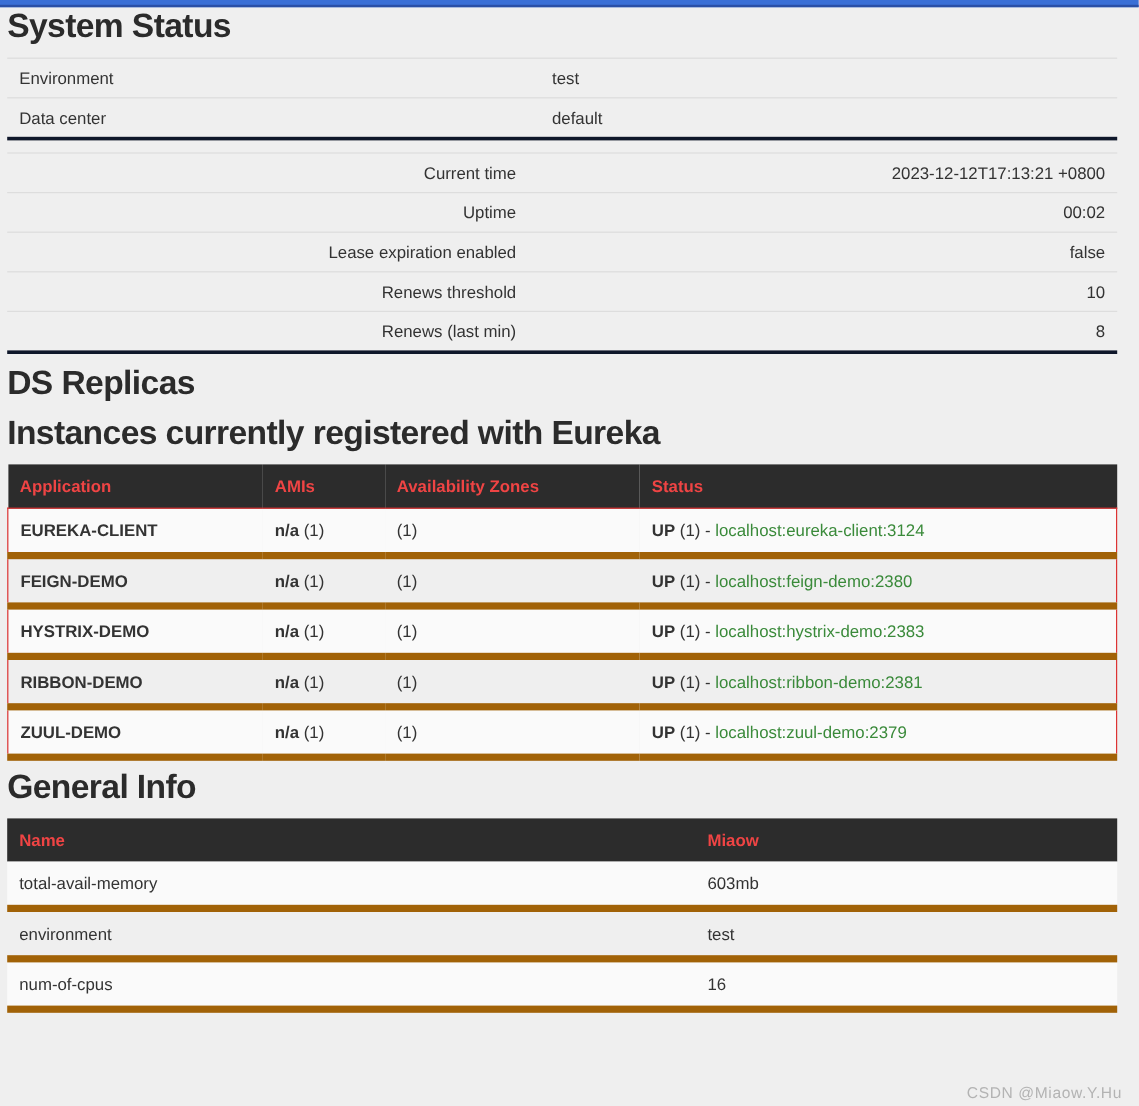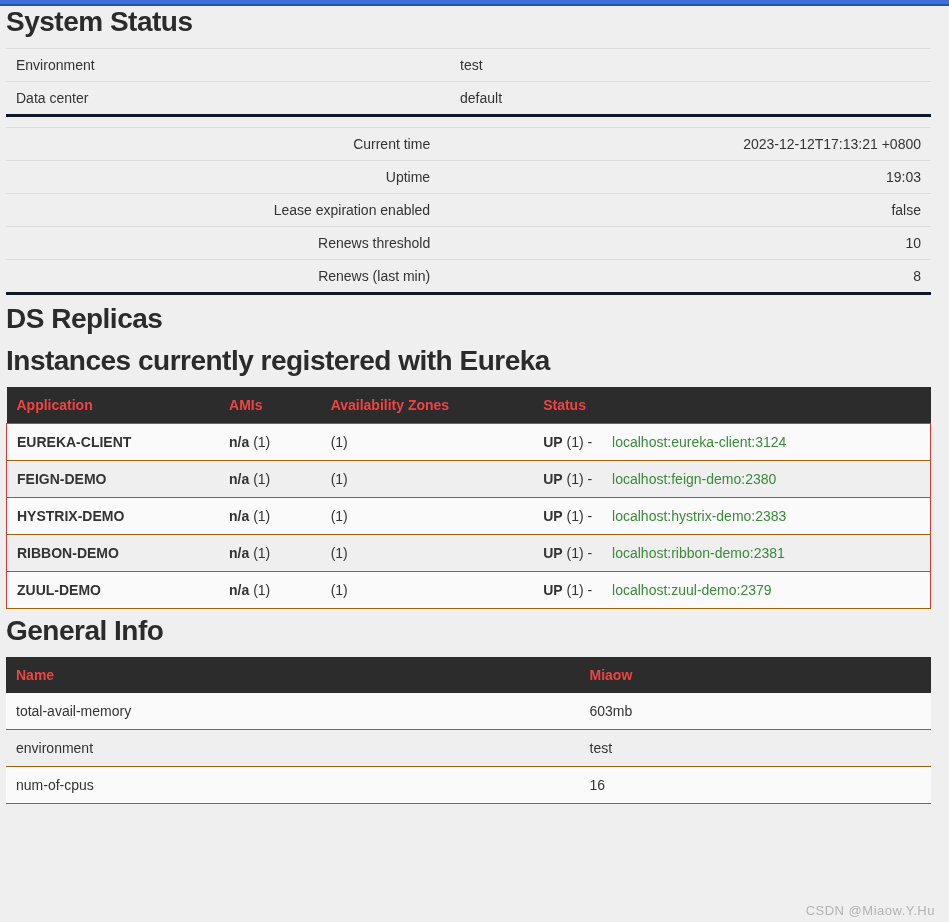--- a/index.html
+++ b/index.html
@@ -52,28 +52,28 @@
 }
 table.grid thead th {
   background: #2c2c2c;
   color: #ef4444;
   text-align: left;
   padding: 10px 10px;
   font-weight: 600;
 }
 table.grid tbody td {
   padding: 10px 10px;
-  border-bottom: 1px solid #a16207;
+  border-bottom: 6px solid #a16207;
   background: #f5f5f5;
 }
 table.grid tbody tr:nth-child(odd) td { background: #fafafa; }
 table.grid tbody tr:nth-child(even) td { background: #efefef; }
 .bold { font-weight: 700; }
 .status-up { font-weight: 700; }
-.link { color: #3a8a3a; text-decoration: none; margin-left: 16px; }
+.link { color: #3a8a3a; text-decoration: none; }
 .redbox {
   border: 1px solid #d33;
   margin-top: -1px;
 }
 .watermark {
   position: absolute;
   right: 14px;
   bottom: 4px;
   font-size: 13px;
   color: rgba(120,120,120,0.5);
@@ -104,21 +104,21 @@
   </table>
 
   <table class="kv kv2">
     <tbody id="time-rows">
         <tr>
           <td class="kv-key" style="width:46%">Current time</td>
           <td class="kv-val">2023-12-12T17:13:21 +0800</td>
         </tr>
         <tr>
           <td class="kv-key" style="width:46%">Uptime</td>
-          <td class="kv-val">19:03</td>
+          <td class="kv-val">00:02</td>
         </tr>
         <tr>
           <td class="kv-key" style="width:46%">Lease expiration enabled</td>
           <td class="kv-val">false</td>
         </tr>
         <tr>
           <td class="kv-key" style="width:46%">Renews threshold</td>
           <td class="kv-val">10</td>
         </tr>
         <tr>

